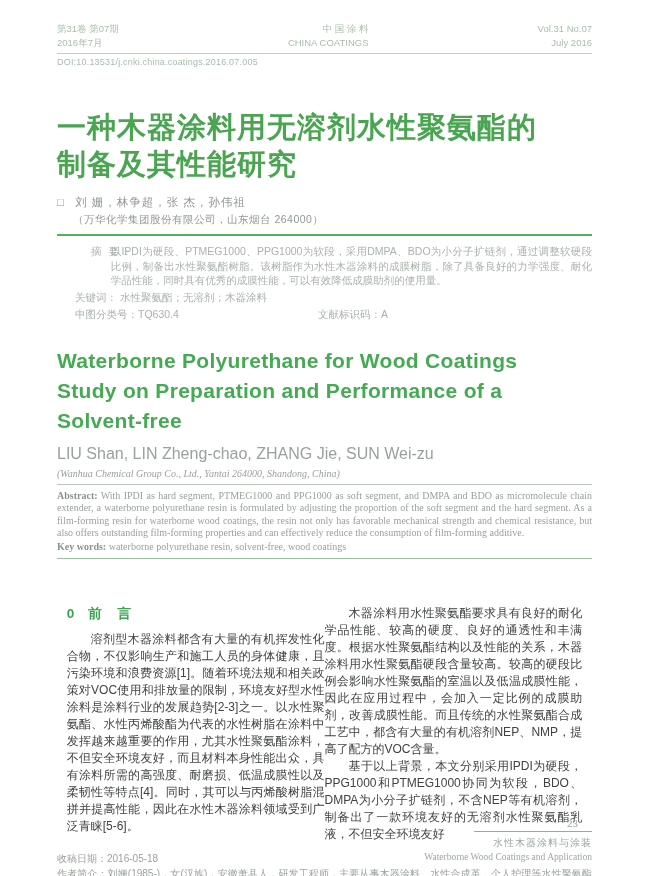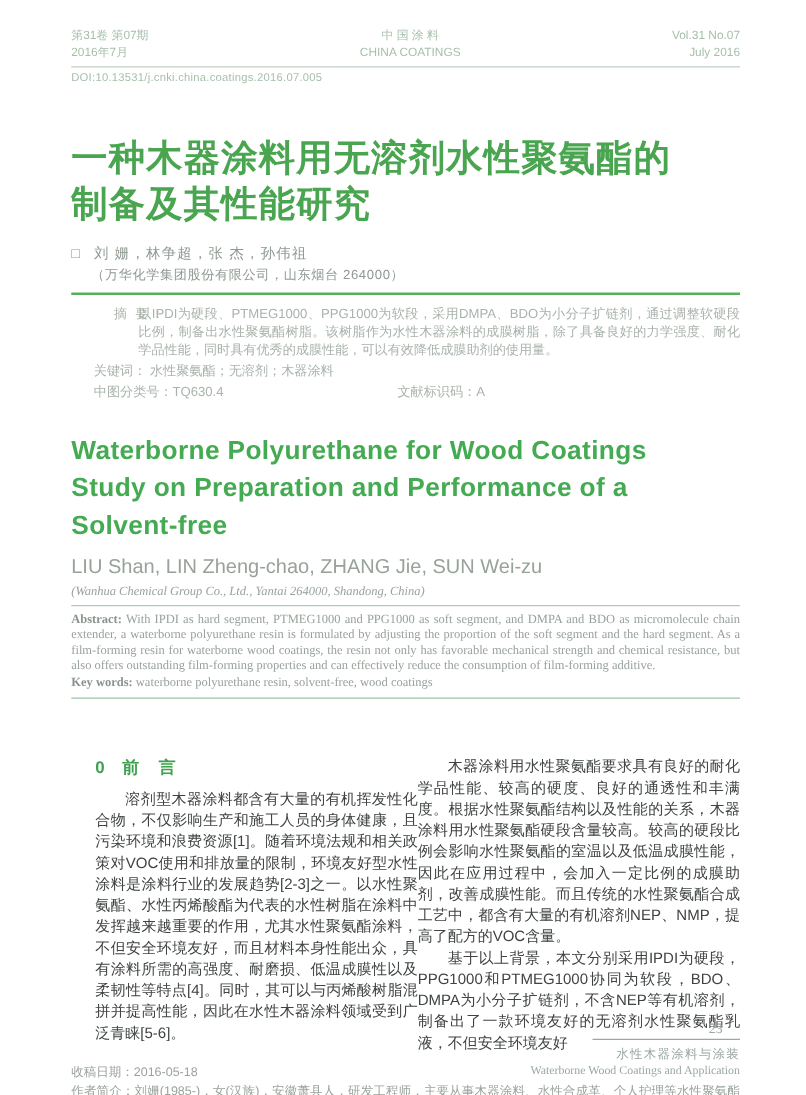--- a/index.html
+++ b/index.html
@@ -8,21 +8,21 @@
   .page {
     position: relative;
     width: 645px; height: 876px;
     margin: 0 auto;
     background: #ffffff;
     overflow: hidden;
     padding: 22px 53px 0 57px;
   }
   
   .jheader { display: flex; justify-content: space-between; color: #a7bfaa; font-size: 9.5px; line-height: 14px; }
-  .jheader .col-c { text-align: center; }
+  .jheader .col-c { text-align: right; }
   .jheader .col-r { text-align: right; }
   .header-rule { border: 0; border-top: 1px solid #c3d0c5; margin-top: 3px; }
   .doi { color: #a7bfaa; font-size: 9px; margin-top: 3px; letter-spacing: 0.2px; }
   
   .title-cn { margin-top: 42px; color: #4aa550; font-size: 29px; font-weight: bold; line-height: 37px; letter-spacing: 1px; }
   .authors-cn { margin-top: 12px; color: #8f9991; font-size: 11.5px; letter-spacing: 1px; }
   .authors-cn .sq { margin-right: 6px; color: #8f9991; }
   .affil-cn { margin-top: 3px; color: #8f9991; font-size: 10.5px; padding-left: 16px; letter-spacing: 0.5px; }
   .green-rule { border: 0; border-top: 2.5px solid #55b158; margin-top: 7px; }
   
@@ -37,21 +37,21 @@
   
   .title-en { margin-top: 24px; color: #44ab52; font-size: 21px; font-weight: bold; line-height: 30px; letter-spacing: 0.3px; }
   .authors-en { margin-top: 9px; color: #98a29a; font-size: 16px; }
   .affil-en { margin-top: 5px; color: #98a29a; font-size: 10px; font-style: italic; font-family: "Liberation Serif", serif; }
   .thin-rule { border: 0; border-top: 1px solid #b9c6bb; margin-top: 5px; }
   .abs-en { margin-top: 5px; color: #98a29a; font-size: 10px; line-height: 12.5px; text-align: justify; font-family: "Liberation Serif", serif; }
   .abs-en .lab, .kw-en .lab { font-weight: bold; color: #8a948c; }
   .kw-en { margin-top: 1px; color: #98a29a; font-size: 10px; font-family: "Liberation Serif", serif; }
   .green-thin-rule { border: 0; border-top: 1.5px solid #9cc4a4; margin-top: 6px; }
   
-  .body-cols { display: flex; justify-content: flex-end; margin-top: 46px; }
+  .body-cols { display: flex; justify-content: center; margin-top: 46px; }
   .bcol { width: 48.2%; }
   .sec-head { color: #3da24e; font-size: 13.5px; font-weight: bold; letter-spacing: 6px; margin-bottom: 8px; }
   .sec-head .num { margin-right: 8px; }
   .para { color: #3f4440; font-size: 12px; line-height: 17px; text-align: justify; text-indent: 2em; }
   .para + .para { margin-top: 0; }
   
   .footnote { margin-top: 8px; color: #9aa39c; font-size: 10px; line-height: 15px; }
   .footnote .row { text-align: justify; }
   
   .pfooter { position: absolute; right: 53px; bottom: 14px; text-align: right; color: #9aa8a0; }

